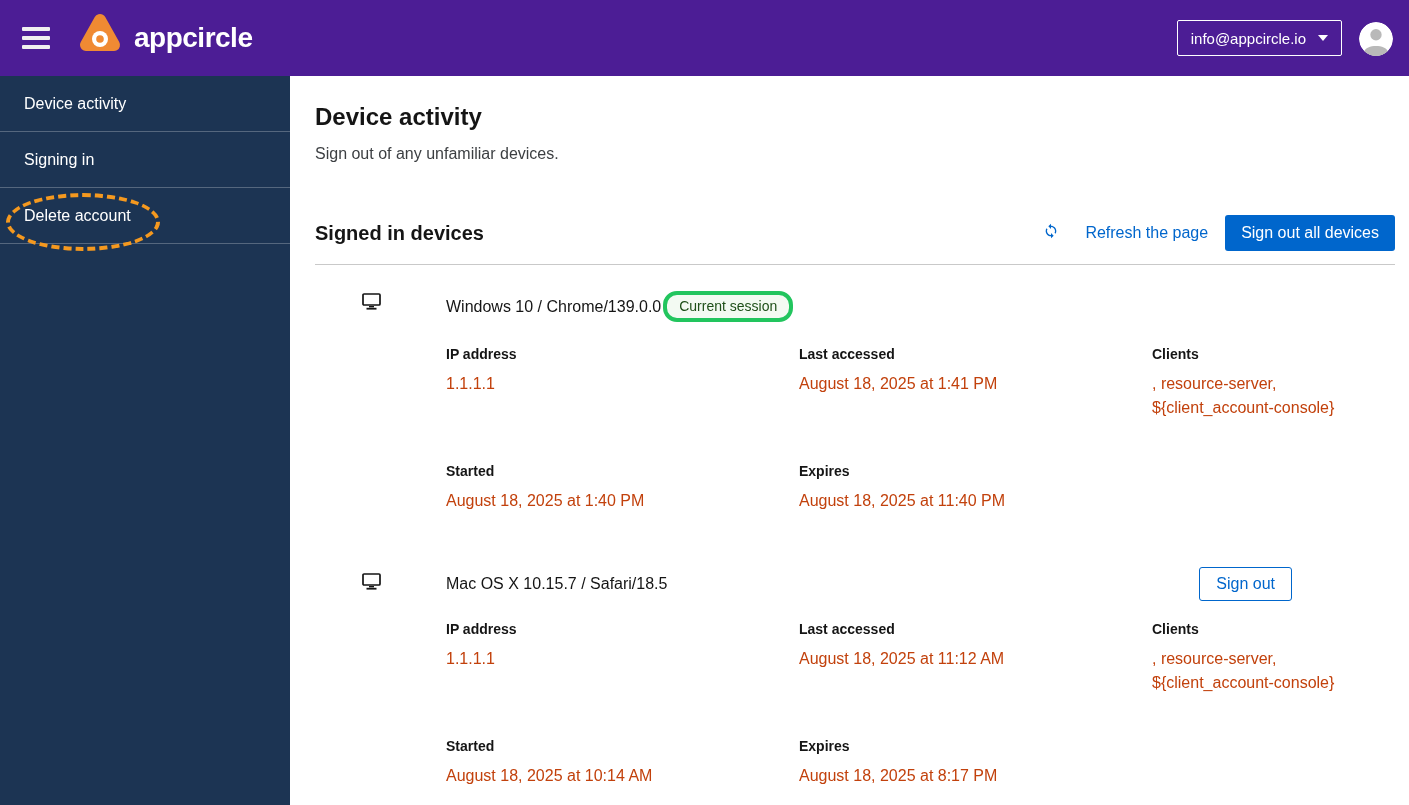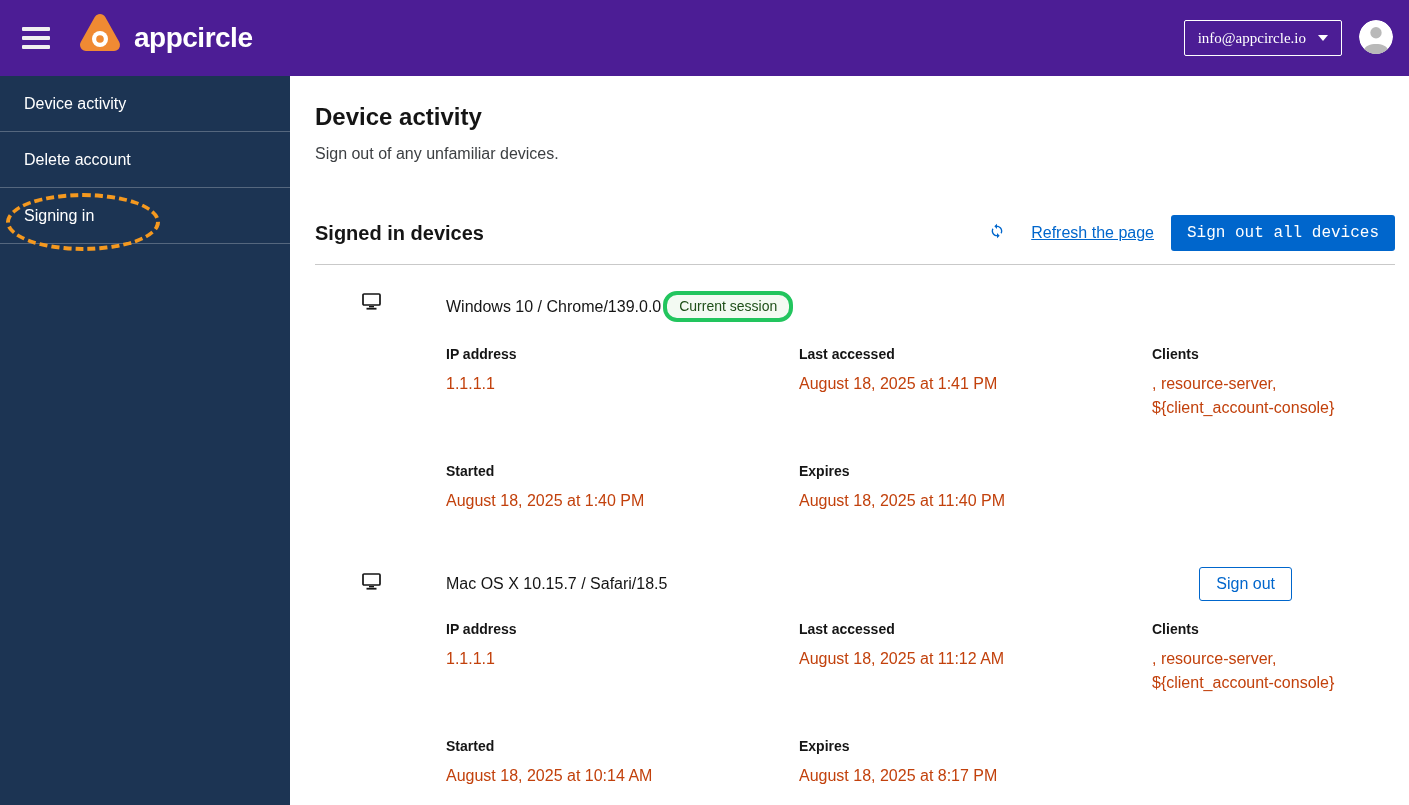--- a/index.html
+++ b/index.html
@@ -14,21 +14,21 @@
 
   
   .header {
     height: 76px; background: #4c1d95; flex: 0 0 76px;
     display: flex; align-items: center; padding: 0 16px 0 22px;
   }
   .hamburger { width: 28px; height: 22px; display: flex; flex-direction: column; justify-content: space-between; cursor: pointer; }
   .hamburger span { display: block; height: 4px; background: #f0f0f0; border-radius: 1px; }
   .logo { display: flex; align-items: center; margin-left: 24px; }
   .brand-text { color: #ffffff; font-size: 28px; font-weight: 700; letter-spacing: -0.5px; margin-left: 8px; }
-  .header-right { margin-left: auto; display: flex; align-items: flex-start; gap: 17px; font-family: Liberation Serif, serif; }
+  .header-right { margin-left: auto; display: flex; align-items: flex-end; gap: 17px; }
   .user-menu {
     border: 1px solid #ffffff; color: #ffffff; height: 36px;
     display: flex; align-items: center; gap: 12px; padding: 0 13px;
     font-size: 15px; cursor: pointer; background: transparent; border-radius: 2px;
   }
   .caret { width: 0; height: 0; border-left: 5px solid transparent; border-right: 5px solid transparent; border-top: 6px solid #ffffff; }
   .avatar { width: 34px; height: 34px; border-radius: 50%; overflow: hidden; cursor: pointer; }
 
   
   .body { flex: 1; display: flex; min-height: 0; }
@@ -49,26 +49,25 @@
   .main { flex: 1; background: #ffffff; padding: 27px 14px 0 25px; overflow: hidden; }
   .page-title { font-size: 24px; font-weight: 600; color: #151515; margin: 0 0 14px 0; }
   .page-subtitle { font-size: 16px; color: #3c3f42; }
 
   .section-head { display: flex; align-items: center; margin-top: 52px; }
   .section-title { font-size: 20px; font-weight: 700; color: #151515; }
   .refresh-link {
     margin-left: auto; margin-right: 17px; color: #0066cc; font-size: 16px;
     display: flex; align-items: center; gap: 26px; cursor: pointer; background: none; border: none; padding: 0;
     font-family: "Liberation Sans", sans-serif;
-    text-decoration: underline;
   }
   .btn-primary {
     background: #0066cc; color: #ffffff; font-size: 16px; border: none;
     height: 36px; padding: 0 16px; border-radius: 3px; cursor: pointer;
-    font-family: Liberation Mono, monospace;
+    font-family: Liberation Sans, sans-serif;
   }
   .section-divider { border: none; border-top: 1px solid #c9c9c9; margin: 13px 0 0 0; }
 
   
   .device-row { display: flex; padding-top: 26px; padding-bottom: 32px; }
   .icon-col { width: 131px; flex: 0 0 131px; padding-left: 47px; padding-top: 2px; }
   .device-body { flex: 1; position: relative; }
   .device-title-row { display: flex; align-items: center; min-height: 26px; position: relative; }
   .device-title { font-size: 16px; color: #151515; }
   .badge {
@@ -125,24 +124,24 @@
     </div>
   </div>
 
   <div class="body">
 
     <nav class="sidebar">
       <div class="nav-item">
         <span>Device activity</span>
       </div>
       <div class="nav-item">
+        <span>Signing in</span>
+      </div>
+      <div class="nav-item">
         <span>Delete account</span>
-      </div>
-      <div class="nav-item">
-        <span>Signing in</span>
       </div>
       <div class="annotation-ellipse"></div>
     </nav>
 
     <main class="main">
       <h1 class="page-title">Device activity</h1>
       <div class="page-subtitle">Sign out of any unfamiliar devices.</div>
 
       <div class="section-head">
         <span class="section-title">Signed in devices</span>

